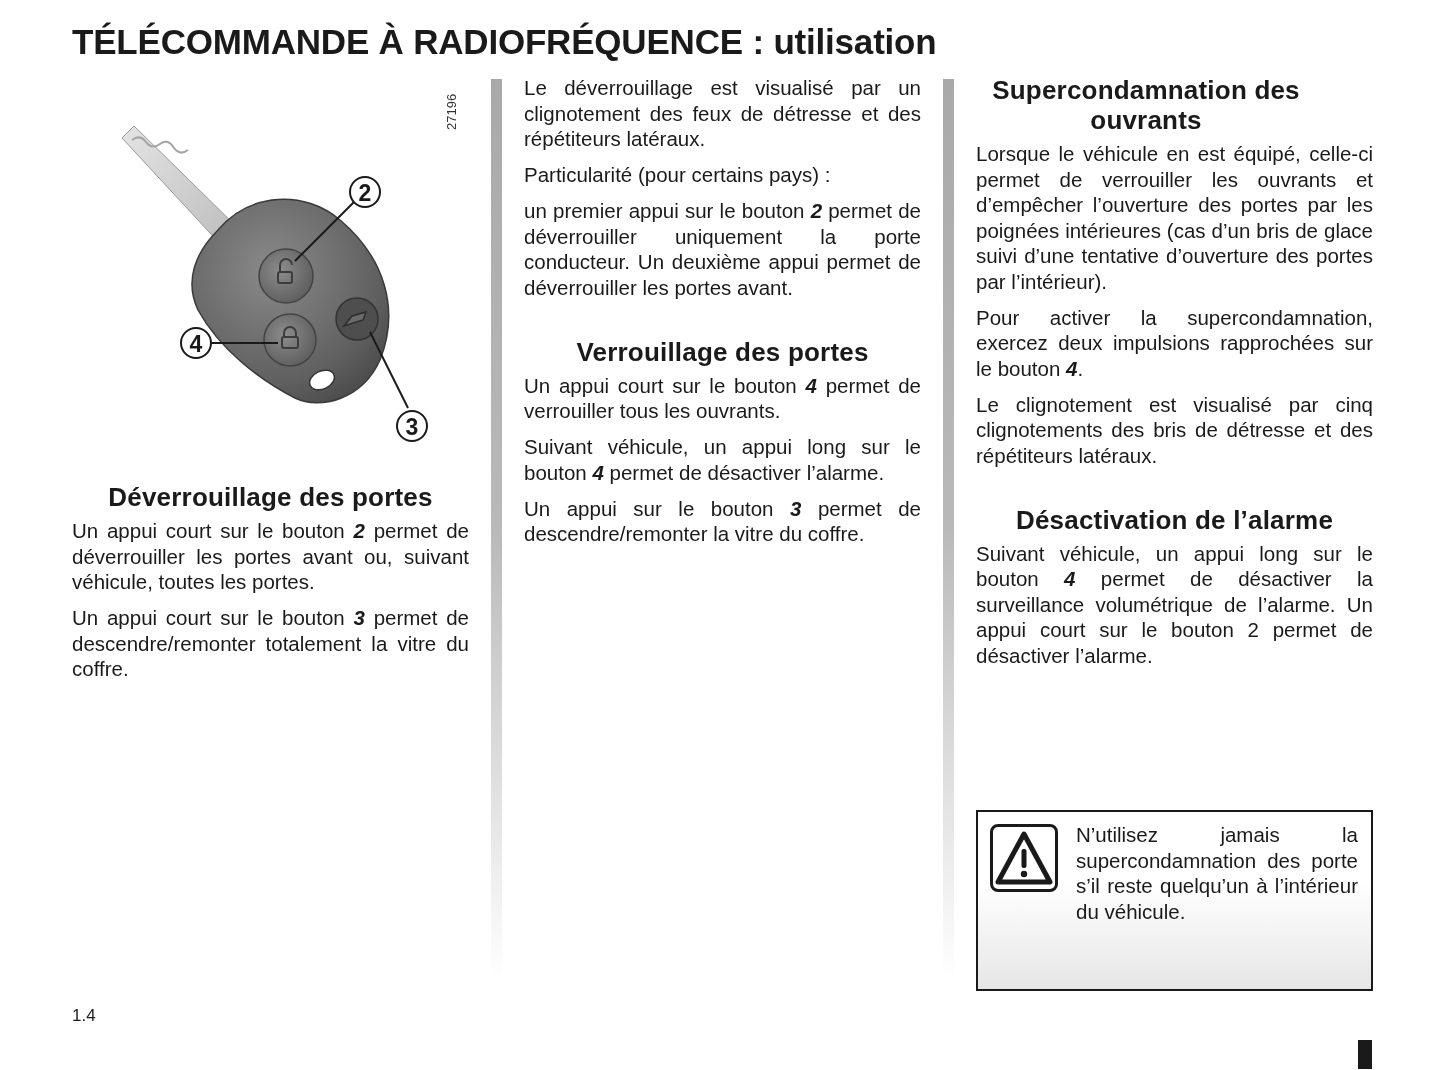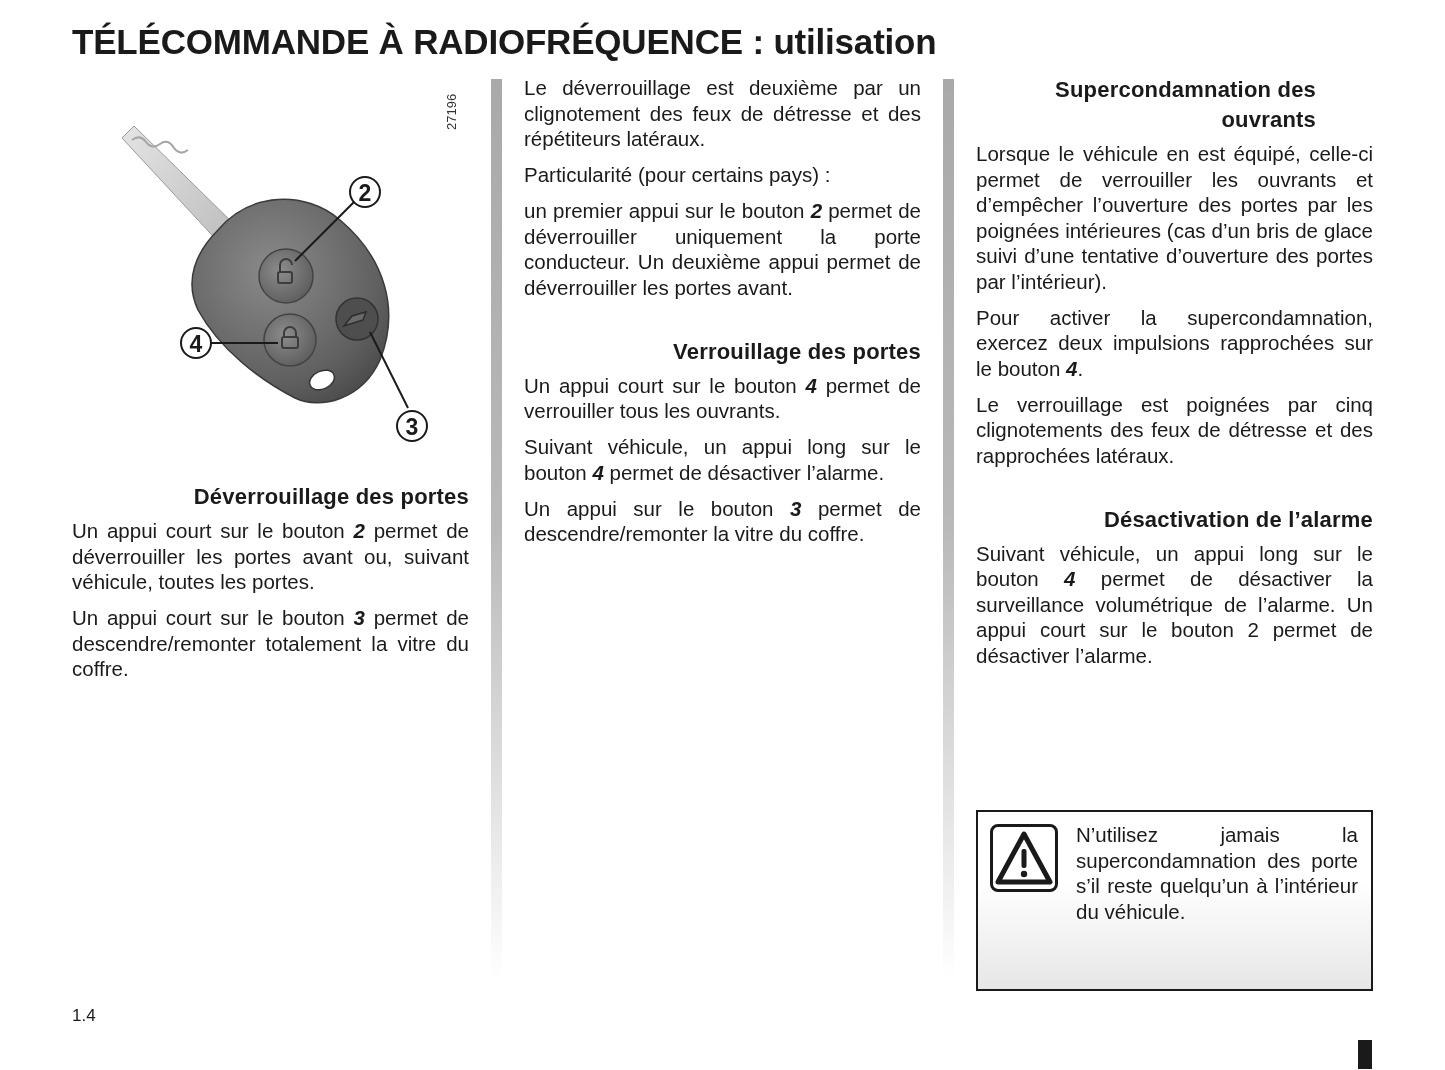--- a/index.html
+++ b/index.html
@@ -2,21 +2,21 @@
 <html><head>
 <meta charset="utf-8">
 <style>
   html, body { margin: 0; padding: 0; background: #ffffff; }
   body { width: 1445px; height: 1070px; position: relative; overflow: hidden;
          font-family: "Liberation Sans", sans-serif; color: #1a1a1a; }
   .title { position: absolute; left: 72px; top: 22px; font-size: 35px; font-weight: bold;
            letter-spacing: -0.2px; white-space: nowrap; }
   .col { position: absolute; font-size: 20.5px; line-height: 25.5px; text-align: justify; }
   .col p { margin: 0 0 10.5px 0; }
-  .col h2 { margin: 0 0 6px 0; font-size: 22px; line-height: 30px; font-weight: bold; text-align: right; letter-spacing: 0.2px; }
+  .col h2 { margin: 0 0 6px 0; font-size: 26px; line-height: 30px; font-weight: bold; text-align: center; letter-spacing: 0.2px; }
   .col1 { left: 72px; top: 482px; width: 397px; }
   .col2 { left: 524px; top: 75px; width: 397px; }
   .col3 { left: 976px; top: 75px; width: 397px; }
   .bar { position: absolute; width: 11px;
          background: linear-gradient(to bottom, #a9a9a9 0%, #b9b9b9 50%, #e2e2e2 80%, #ffffff 100%); }
   .bar1 { left: 491px; top: 79px; height: 900px; }
   .bar2 { left: 943px; top: 79px; height: 900px; }
   .spacer { height: 26px; }
   .key-figure { position: absolute; left: 100px; top: 80px; width: 380px; height: 370px; }
   .figure-ref { position: absolute; left: 444px; top: 88px; font-size: 13px; color: #333;
@@ -97,37 +97,37 @@
 
 <div class="col col1">
   <h2>Déverrouillage des portes</h2>
   <p><span>Un appui court sur le bouton </span><span class="bi">2</span><span> permet de déverrouiller les portes avant ou, suivant véhicule, toutes les portes.</span></p>
   <p><span>Un appui court sur le bouton </span><span class="bi">3</span><span> permet de descendre/remonter totalement la vitre du coffre.</span></p>
 </div>
 
 <div class="bar bar1"></div>
 
 <div class="col col2">
-  <p><span>Le déverrouillage est deuxième par </span><b>un</b><span> clignotement des feux de détresse et des répétiteurs latéraux.</span></p>
+  <p><span>Le déverrouillage est visualisé par </span><b>un</b><span> clignotement des feux de détresse et des répétiteurs latéraux.</span></p>
   <p><b>Particularité</b><span> (pour certains pays) :</span></p>
   <p><span>un premier appui sur le bouton </span><span class="bi">2</span><span> permet de déverrouiller </span><b>uniquement</b><span> la porte conducteur. Un deuxième appui permet de déverrouiller les portes avant.</span></p>
   <div class="spacer"></div>
   <h2>Verrouillage des portes</h2>
   <p><span>Un appui court sur le bouton </span><span class="bi">4</span><span> permet de verrouiller tous les ouvrants.</span></p>
   <p><span>Suivant véhicule, un appui long sur le bouton </span><span class="bi">4</span><span> permet de désactiver l’alarme.</span></p>
   <p><span>Un appui sur le bouton </span><span class="bi">3</span><span> permet de descendre/remonter la vitre du coffre.</span></p>
 </div>
 
 <div class="bar bar2"></div>
 
 <div class="col col3">
   <h2 style="width:340px;">Supercondamnation des ouvrants</h2>
   <p>Lorsque le véhicule en est équipé, celle-ci permet de verrouiller les ouvrants et d’empêcher l’ouverture des portes par les poignées intérieures (cas d’un bris de glace suivi d’une tentative d’ouverture des portes par l’intérieur).</p>
   <p><b>Pour activer la supercondamnation</b><span>, exercez deux impulsions rapprochées sur le bouton </span><span class="bi">4</span><span>.</span></p>
-  <p><span>Le verrouillage est poignées par </span><b>cinq</b><span> clignotements des feux de détresse et des rapprochées latéraux.</span></p>
+  <p><span>Le clignotement est visualisé par </span><b>cinq</b><span> clignotements des bris de détresse et des répétiteurs latéraux.</span></p>
   <div class="spacer"></div>
   <h2>Désactivation de l’alarme</h2>
   <p><span>Suivant véhicule, un appui long sur le bouton </span><span class="bi">4</span><span> permet de désactiver la surveillance volumétrique de l’alarme. Un appui court sur le bouton </span><b>2</b><span> permet de désactiver l’alarme.</span></p>
 </div>
 
 <div class="warning">
   <div class="warning-icon">
     <svg width="62" height="62" viewBox="0 0 62 62">
       <polygon points="31,7 57,55 5,55" fill="none" stroke="#1a1a1a" stroke-width="5" stroke-linejoin="round"></polygon>
       <rect x="28.5" y="22" width="5" height="19" rx="2" fill="#1a1a1a"></rect>

